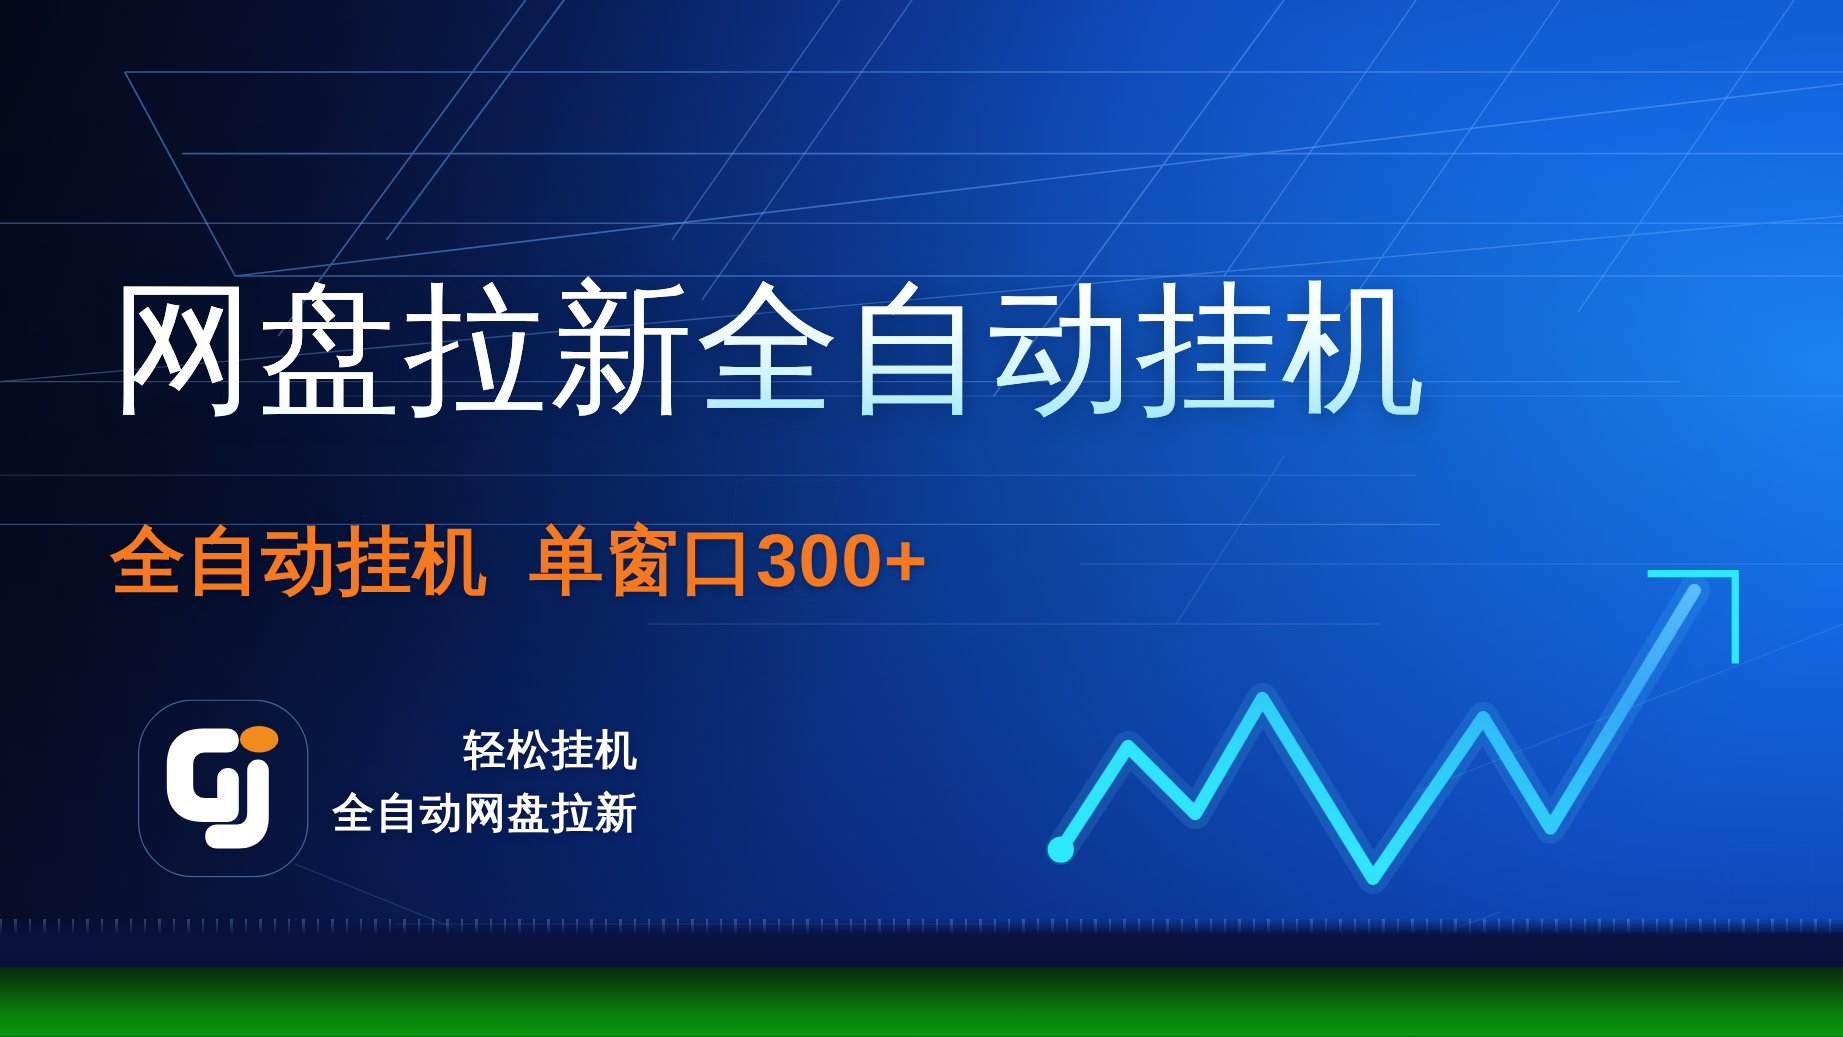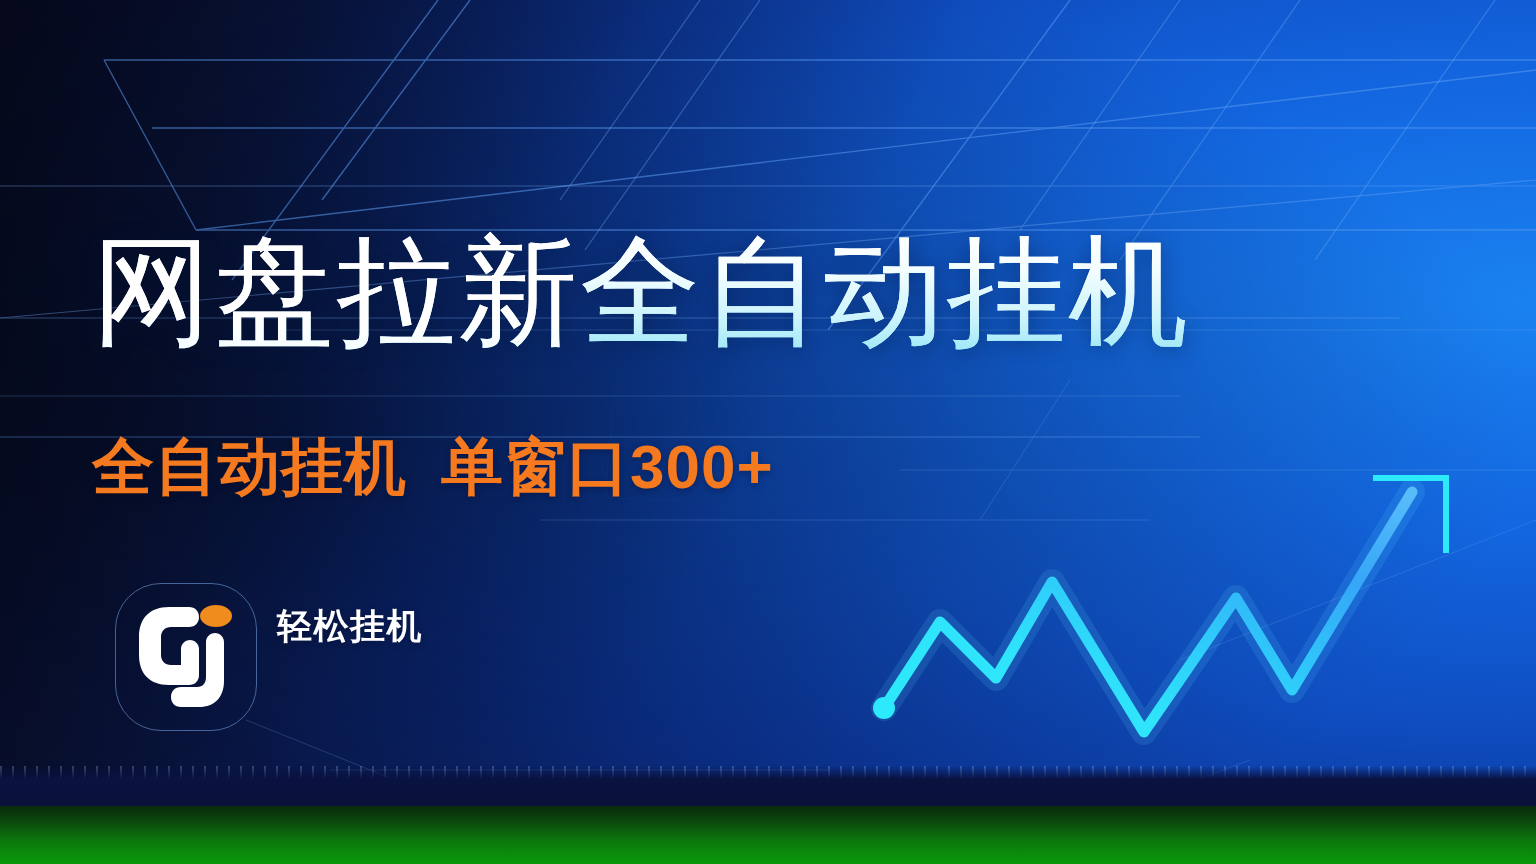--- a/index.html
+++ b/index.html
@@ -210,20 +210,21 @@
         C 74 88 77 84 77 78
         L 77 43
         C 77 38 81 34 86 34 Z"></path>
 
       <ellipse cx="87" cy="17" rx="16" ry="11" fill="#f08b1d"></ellipse>
     </svg>
   </div>
 
   <div class="tagline">
     <div>轻松挂机</div>
+    <div>全自动网盘拉新</div>
   </div>
 
   <svg class="chart-svg" viewBox="0 0 700 330">
     <defs>
       <linearGradient id="lineGrad" x1="0" y1="1" x2="1" y2="0">
         <stop offset="0%" stop-color="#2ce9fb"></stop>
         <stop offset="28%" stop-color="#2fe4fb"></stop>
         <stop offset="52%" stop-color="#2fc8fa"></stop>
         <stop offset="76%" stop-color="#36a6f7"></stop>
         <stop offset="100%" stop-color="#58bdfb"></stop>

